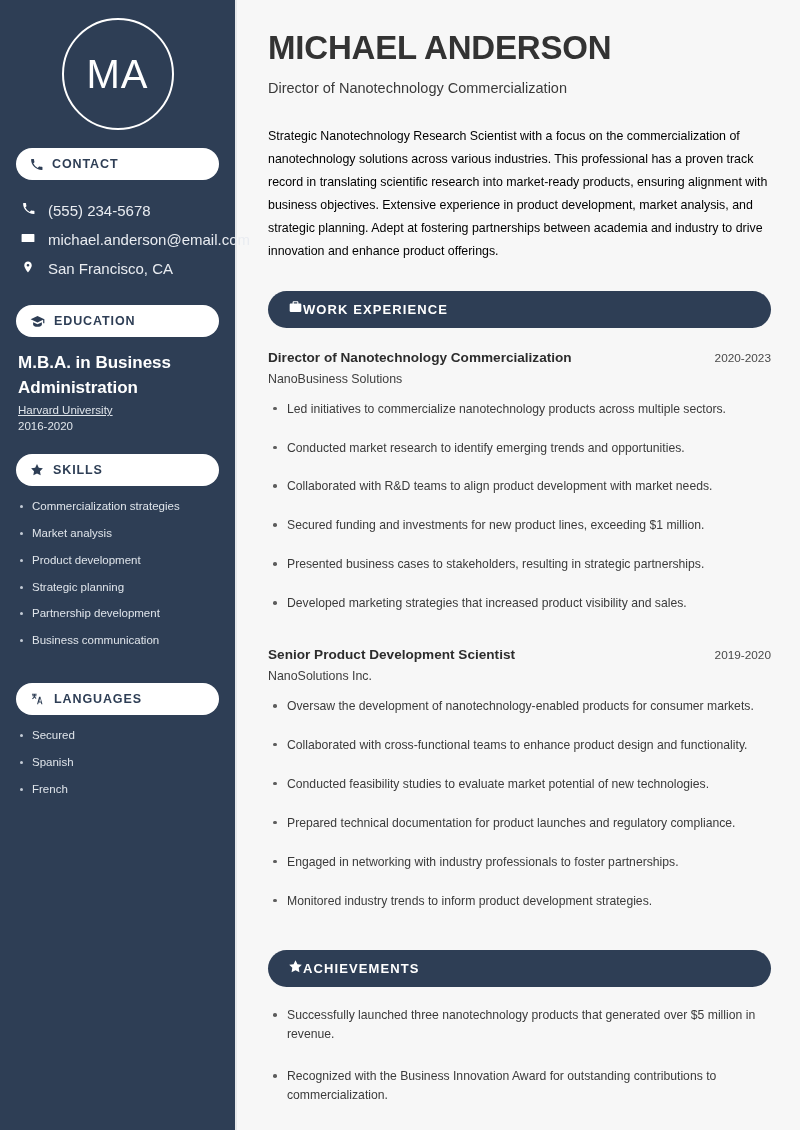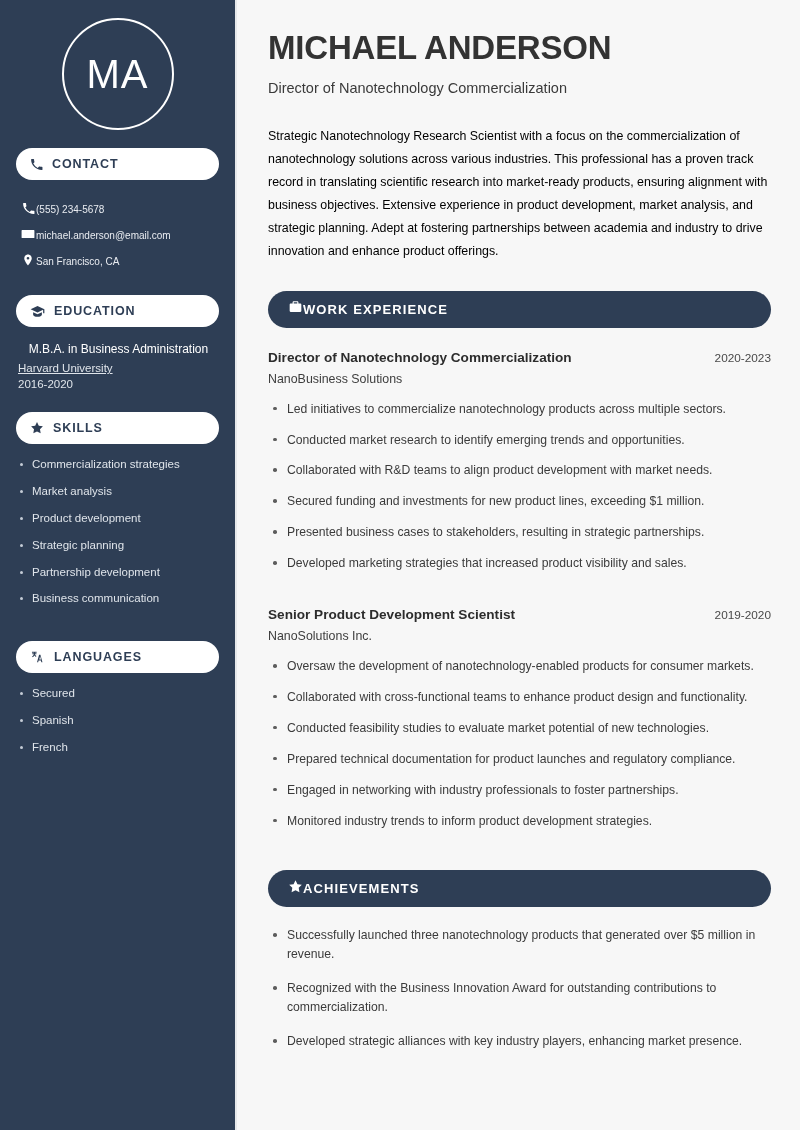--- a/index.html
+++ b/index.html
@@ -42,29 +42,29 @@
     font-size:12.5px;
     font-weight:bold;
     letter-spacing:0.9px;
   }
   .pill svg { display:block; }
   .side-block { margin-top:22px; }
   .side-block:first-of-type { margin-top:0; }
 
   .contact-list { margin-top:16px; }
   .contact-row {
-    display:flex; align-items:flex-end; 
+    display:flex; align-items:flex-start; gap:12px;
     padding:6px 0 6px 4px;
     color:#e9ecf1;
-    font-size:10px;
+    font-size:15px;
   }
   .contact-row .ico { width:16px; display:flex; justify-content:center; flex:0 0 16px; }
 
   .edu-item { margin-top:14px; padding-left:2px; }
-  .edu-degree { color:#ffffff; font-size:12px; font-weight:normal; line-height:1.45;text-align:center; }
+  .edu-degree { color:#ffffff; font-size:17px; font-weight:bold; line-height:1.45; }
   .edu-school { color:#dfe4ea; font-size:11.5px; margin-top:4px;text-decoration:underline; }
   .edu-years  { color:#dfe4ea; font-size:11.5px; margin-top:4px; }
 
   .bullet-list { margin-top:14px; list-style:none; }
   .bullet-list li {
     position:relative;
     color:#dfe4ea;
     font-size:11.5px;
     padding:0 0 13px 16px;
     line-height:1.2;
@@ -104,20 +104,21 @@
   .job-top { display:flex; justify-content:space-between; align-items:baseline; gap:16px; }
   .job-title { font-size:13.6px; font-weight:bold; color:#2c2c2c; }
   .job-dates { font-size:11.8px; color:#4a4a4a; white-space:nowrap; }
   .job-company { margin-top:7px; font-size:12.4px; color:#3d3d3d; }
 
   .main-bullets { margin-top:14px; list-style:none; }
   .main-bullets li {
     position:relative;
     font-size:12.2px; line-height:1.55; color:#3b3b3b;
     padding:0 0 12px 19px;
+    margin-top:8px;
   }
   .main-bullets li::before {
     content:"";
     position:absolute; left:5px; top:7px;
     width:3.5px; height:3.5px; border-radius:50%;
     background:#5d5d5d;
   }
   .achv-bullets { margin-top:19px; }
   .achv-bullets li { padding-bottom:15px; }
 </style>

